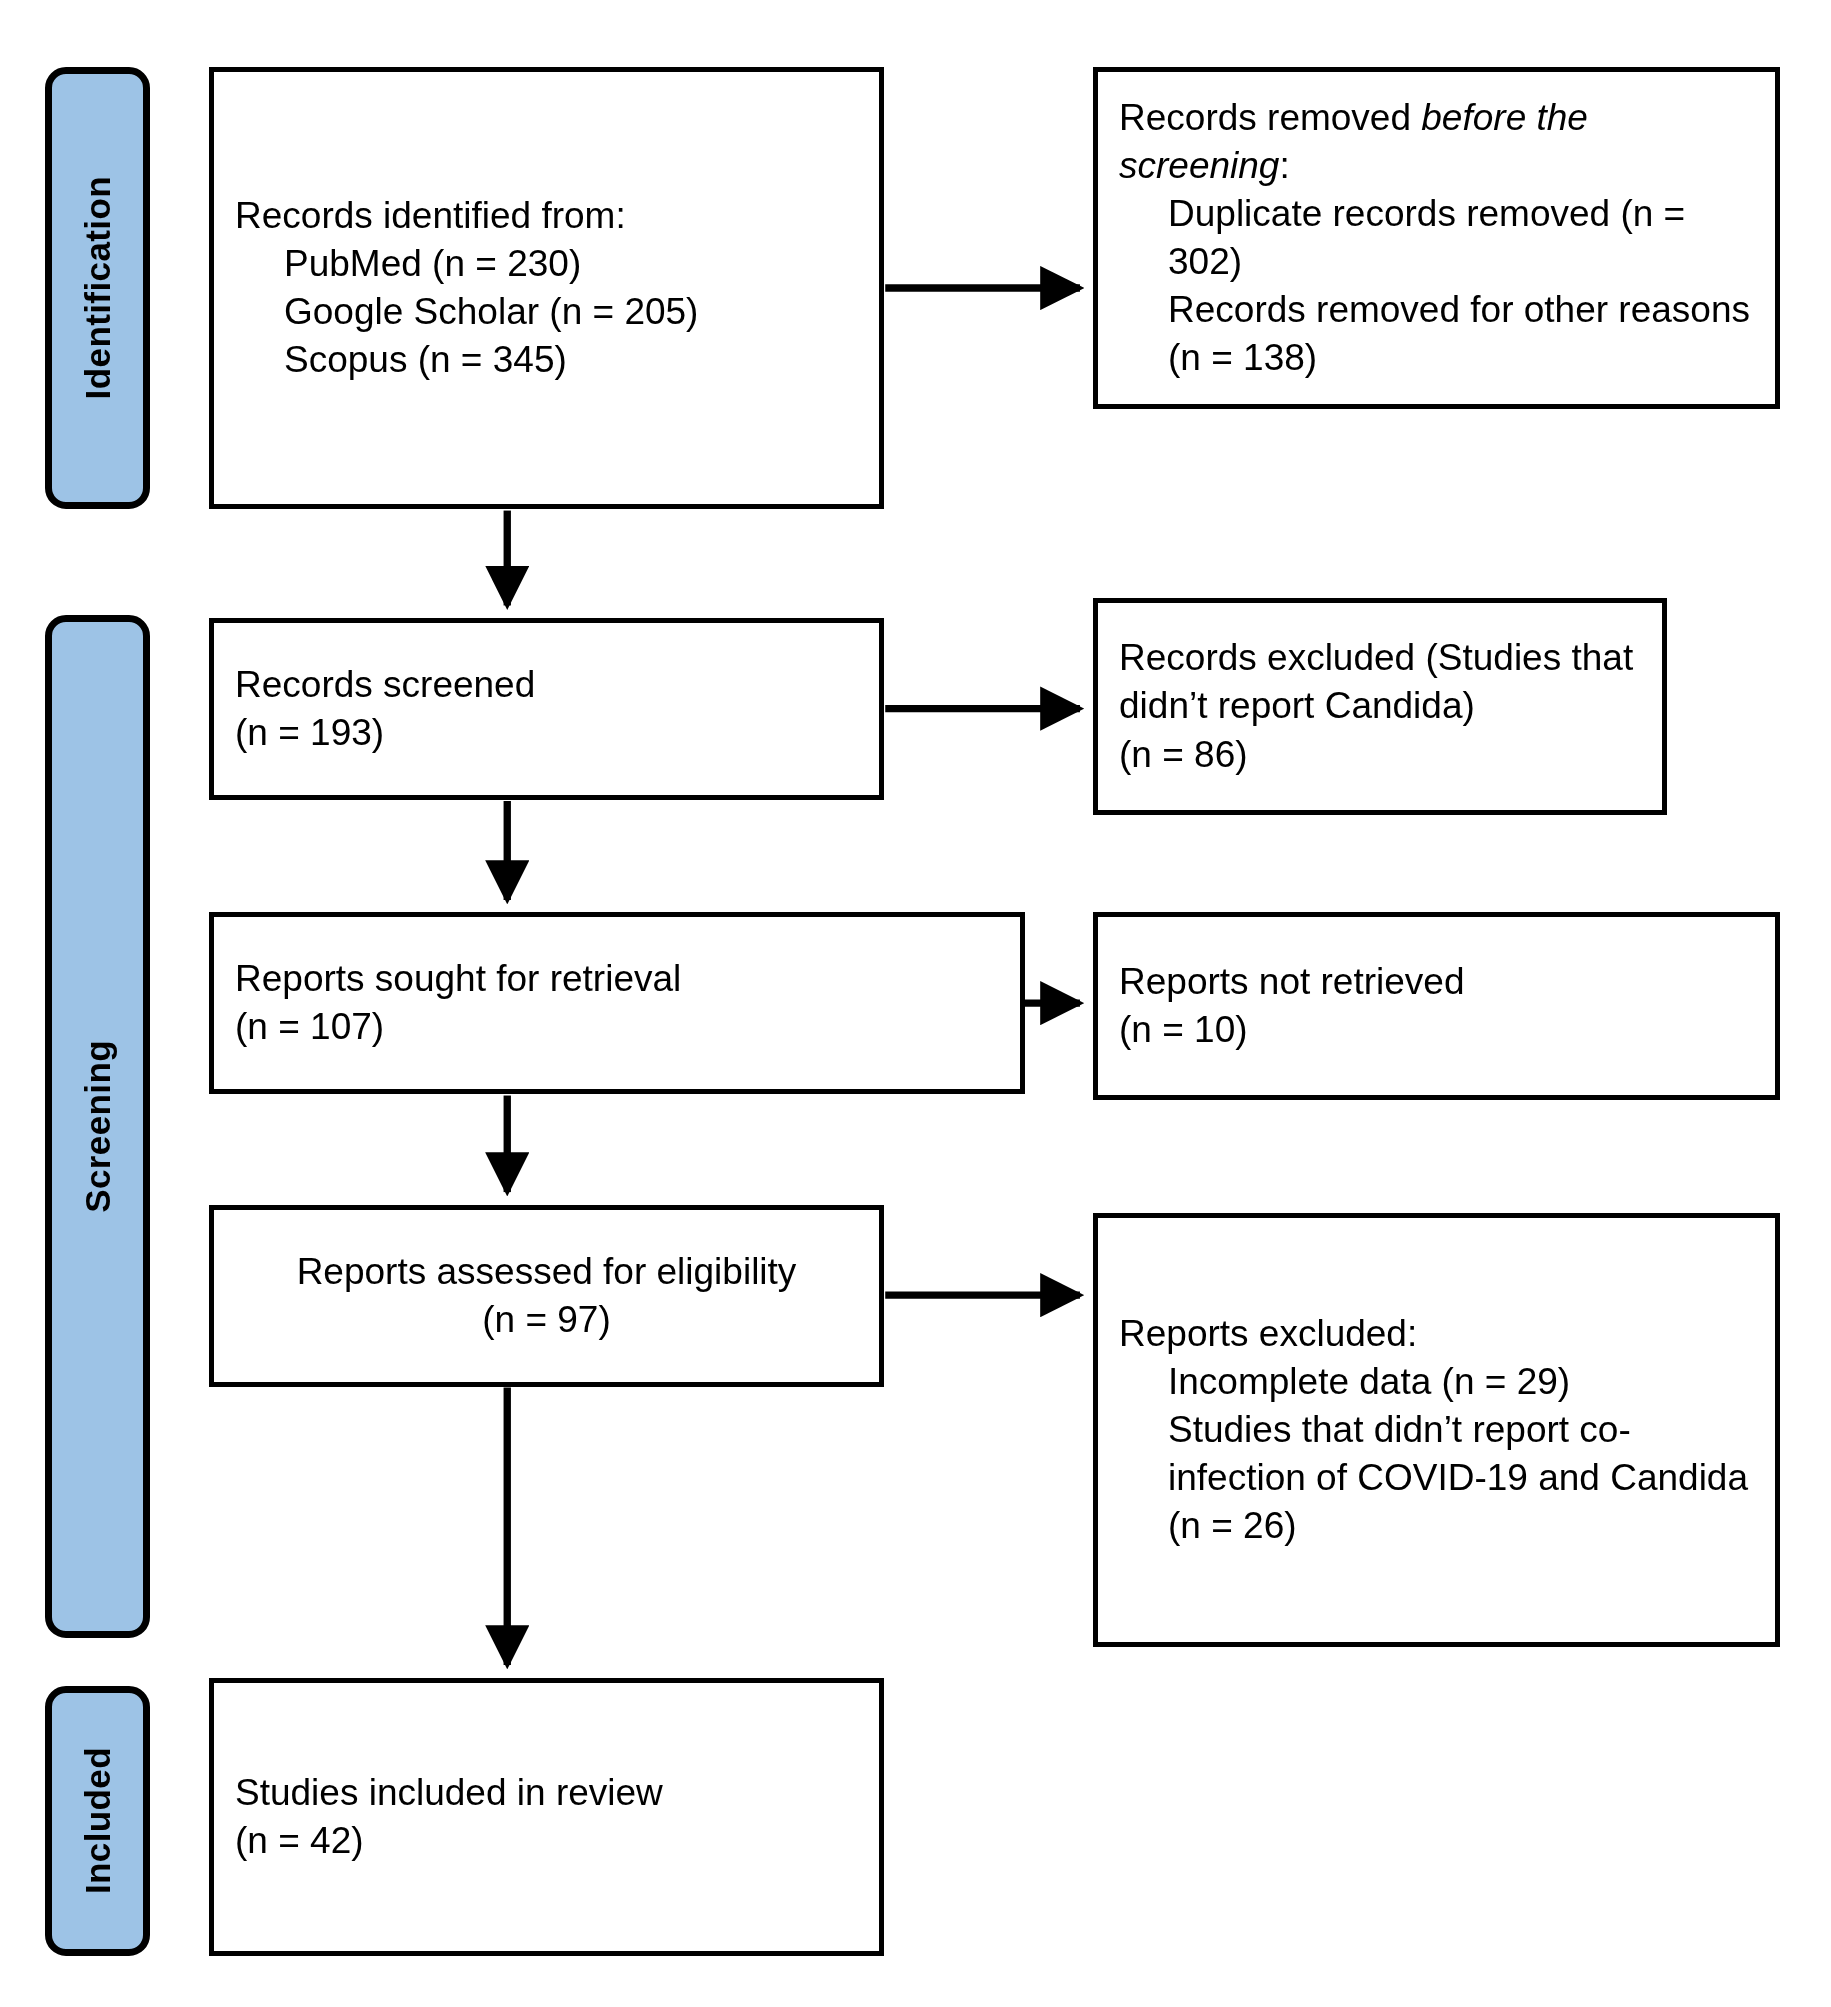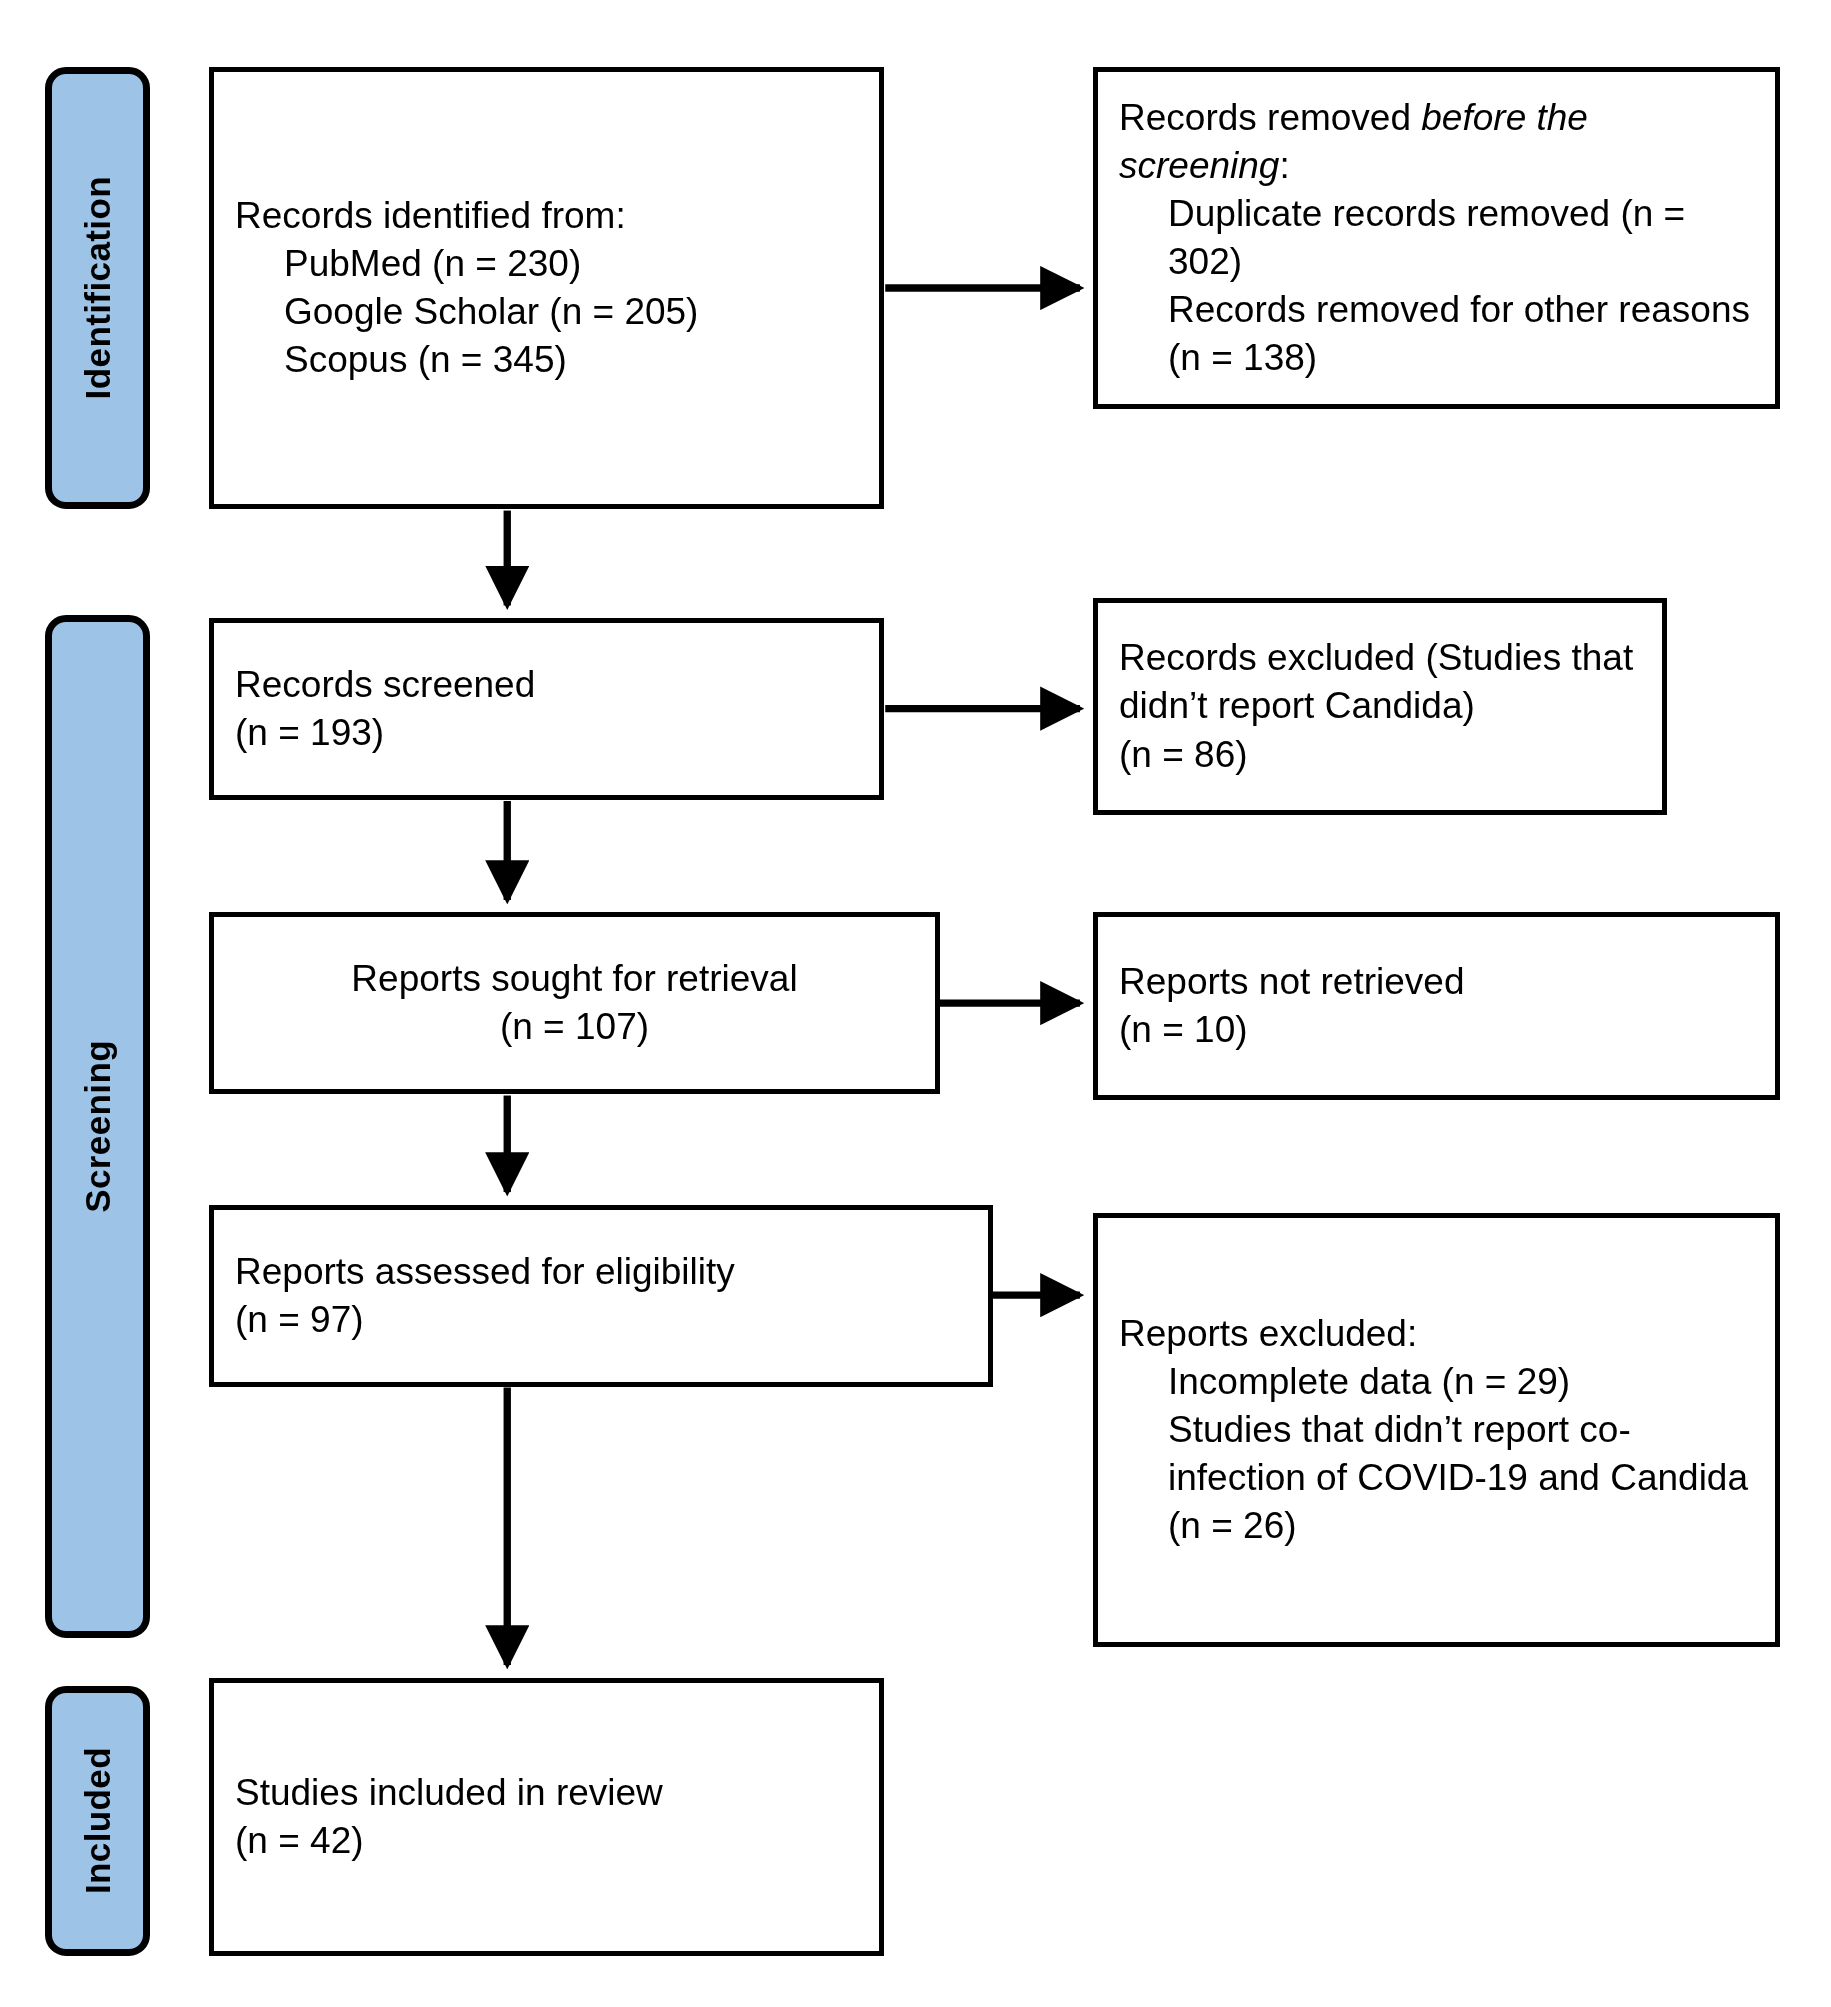--- a/index.html
+++ b/index.html
@@ -64,22 +64,22 @@
     line-height: 1.30;
     white-space: pre-wrap;
   }
   .flow-box .line.indent { padding-left: 49px; }
   .flow-box .para { font-size: 37px; line-height: 1.30; }
   .flow-box .para .it { font-style: italic; }
 
   
   #box-identified   { left: 209px; top: 67px;   width: 675px; height: 442px; }
   #box-screened     { left: 209px; top: 618px;  width: 675px; height: 182px; }
-  #box-sought       { left: 209px; top: 912px; width: 731px; height: 182px; text-align: center; }
-  #box-assessed     { left: 209px; top: 1205px; width: 784px; height: 182px; }
+  #box-sought       { left: 209px; top: 912px; width: 816px; height: 182px; }
+  #box-assessed     { left: 209px; top: 1205px; width: 675px; height: 182px; text-align: center; }
   #box-included     { left: 209px; top: 1678px; width: 675px; height: 278px; }
 
   
   #box-removed      { left: 1093px; top: 67px;   width: 687px; height: 342px; }
   #box-excluded-1   { left: 1093px; top: 598px;  width: 574px; height: 217px; }
   #box-not-retrieved{ left: 1093px; top: 912px; width: 687px; height: 188px; }
   #box-excluded-2   { left: 1093px; top: 1205px; width: 687px; height: 434px; margin-top: 8px; }
 
   
   #connectors {

